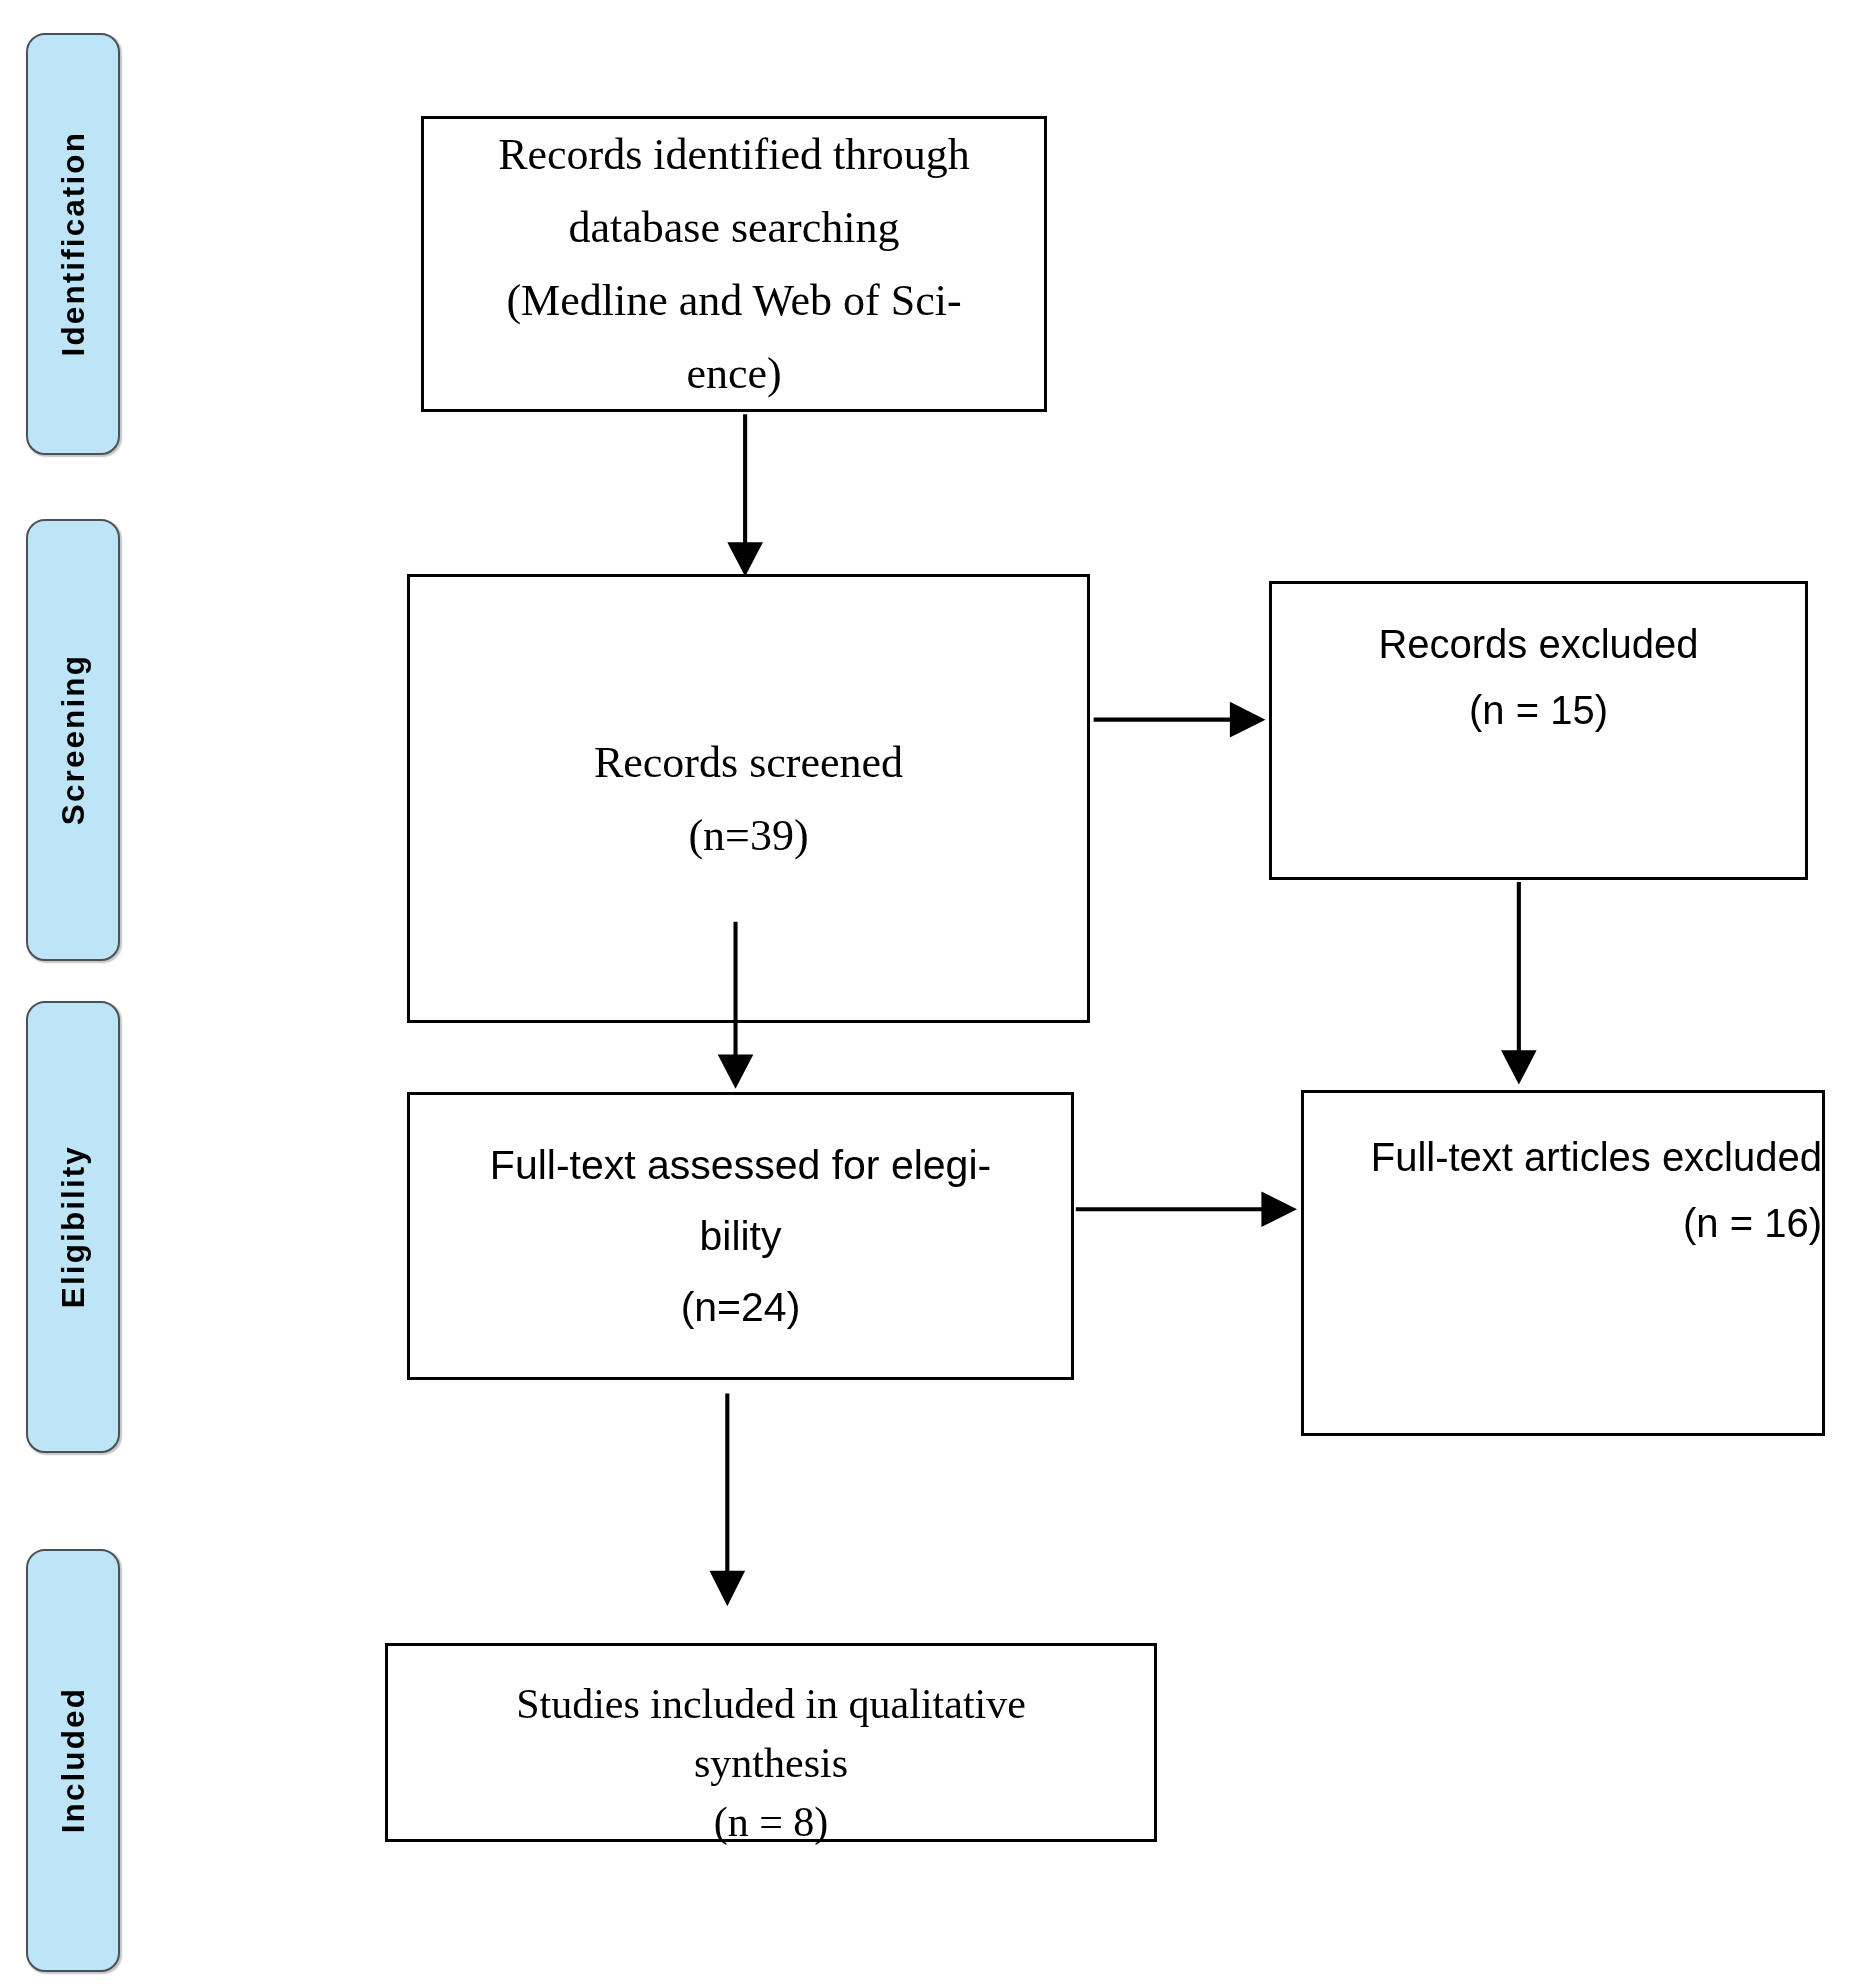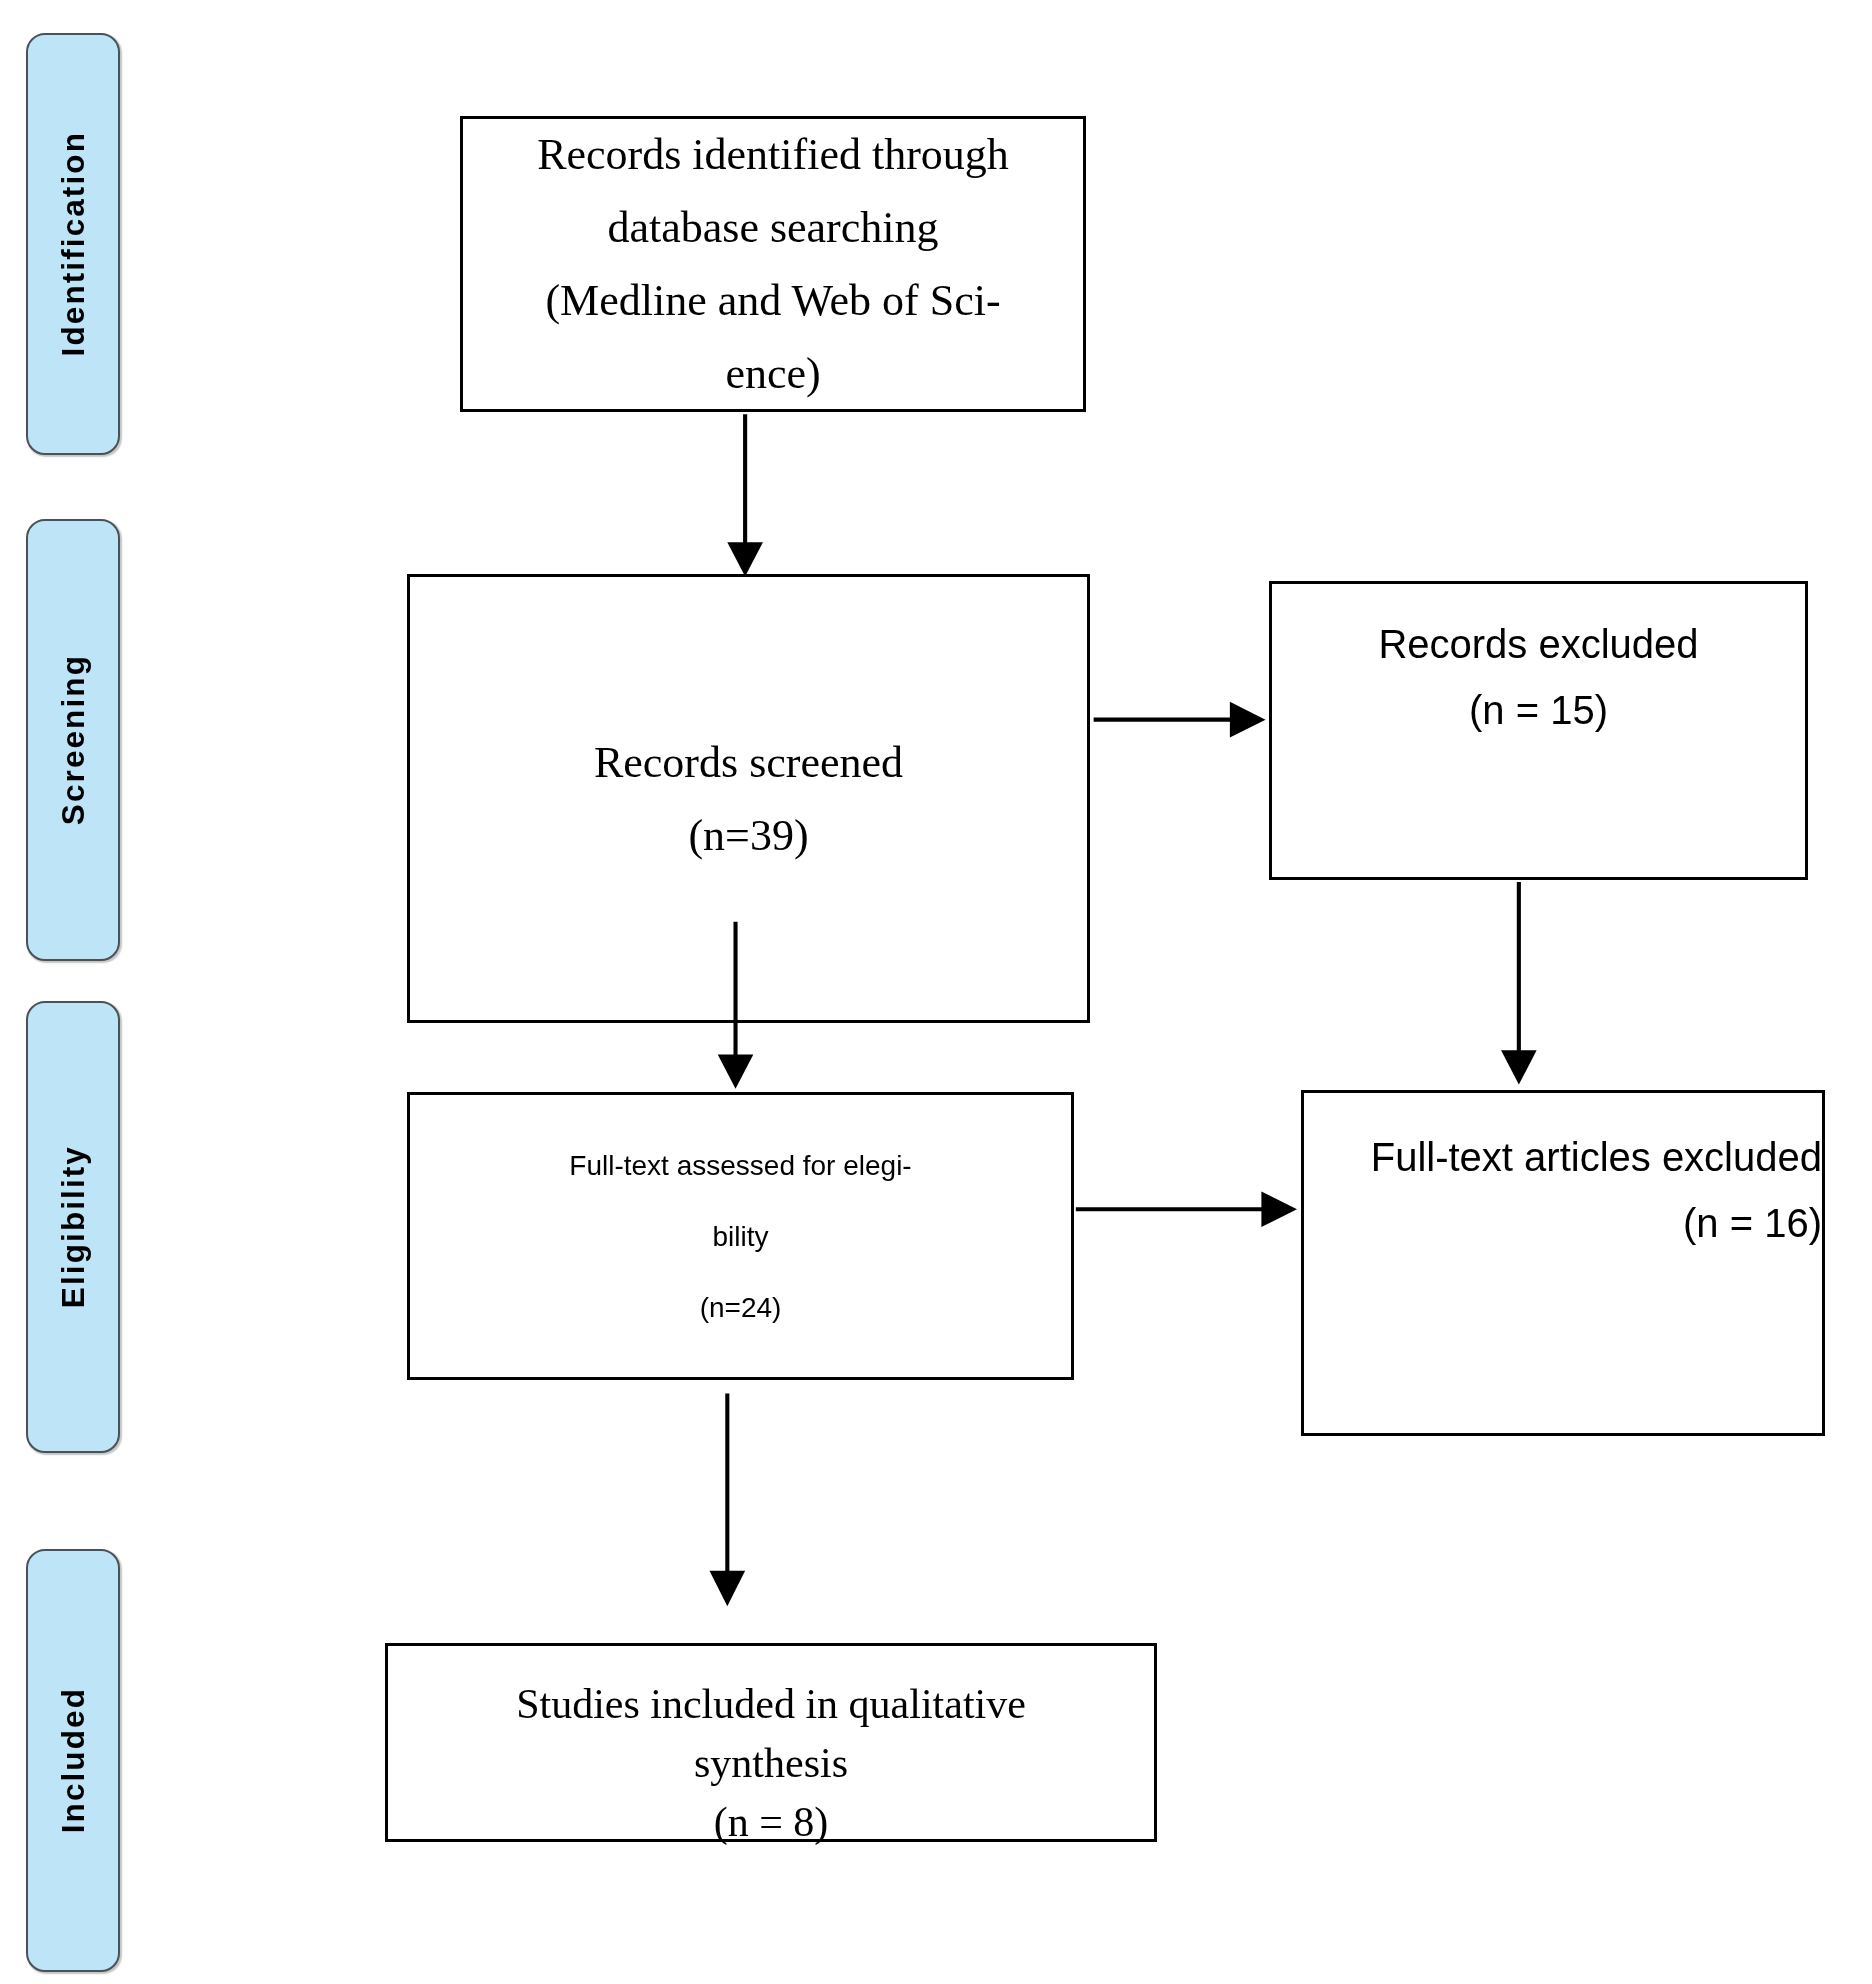--- a/index.html
+++ b/index.html
@@ -61,26 +61,26 @@
     font-family: "Liberation Serif", "DejaVu Serif", serif;
     font-size: 44px;
     line-height: 73px;
   }
   .sans .box-text {
     font-family: "Liberation Sans", "DejaVu Sans", sans-serif;
     font-size: 40px;
     line-height: 66px;
   }
 
-  #box-identified        { left: 421px;  top: 116px;  width: 626px;  height: 296px; margin-left: 39px; }
+  #box-identified        { left: 421px;  top: 116px;  width: 626px;  height: 296px; }
   #box-screened          { left: 407px;  top: 574px;  width: 683px;  height: 449px; }
   #box-records-excluded  { left: 1269px; top: 581px;  width: 539px;  height: 299px;
                            align-items: flex-start; padding-top: 27px; text-align: center; }
   #box-fulltext-assessed { left: 407px;  top: 1092px; width: 667px;  height: 288px; }
-  #box-fulltext-assessed .box-text { line-height: 71px; font-size: 28px; }
+  #box-fulltext-assessed .box-text { line-height: 71px; font-size: 41px; }
   #box-fulltext-excluded { left: 1301px; top: 1090px; width: 524px;  height: 346px;
                            align-items: flex-start; padding-top: 31px; text-align: right; }
   #box-included-studies  { left: 385px;  top: 1643px; width: 772px; height: 199px; }
   #box-included-studies .box-text { font-size: 42px; line-height: 59px; margin-top: 42px; }
 
   
   .arrows {
     position: absolute;
     left: 0; top: 0;
     width: 1873px;

